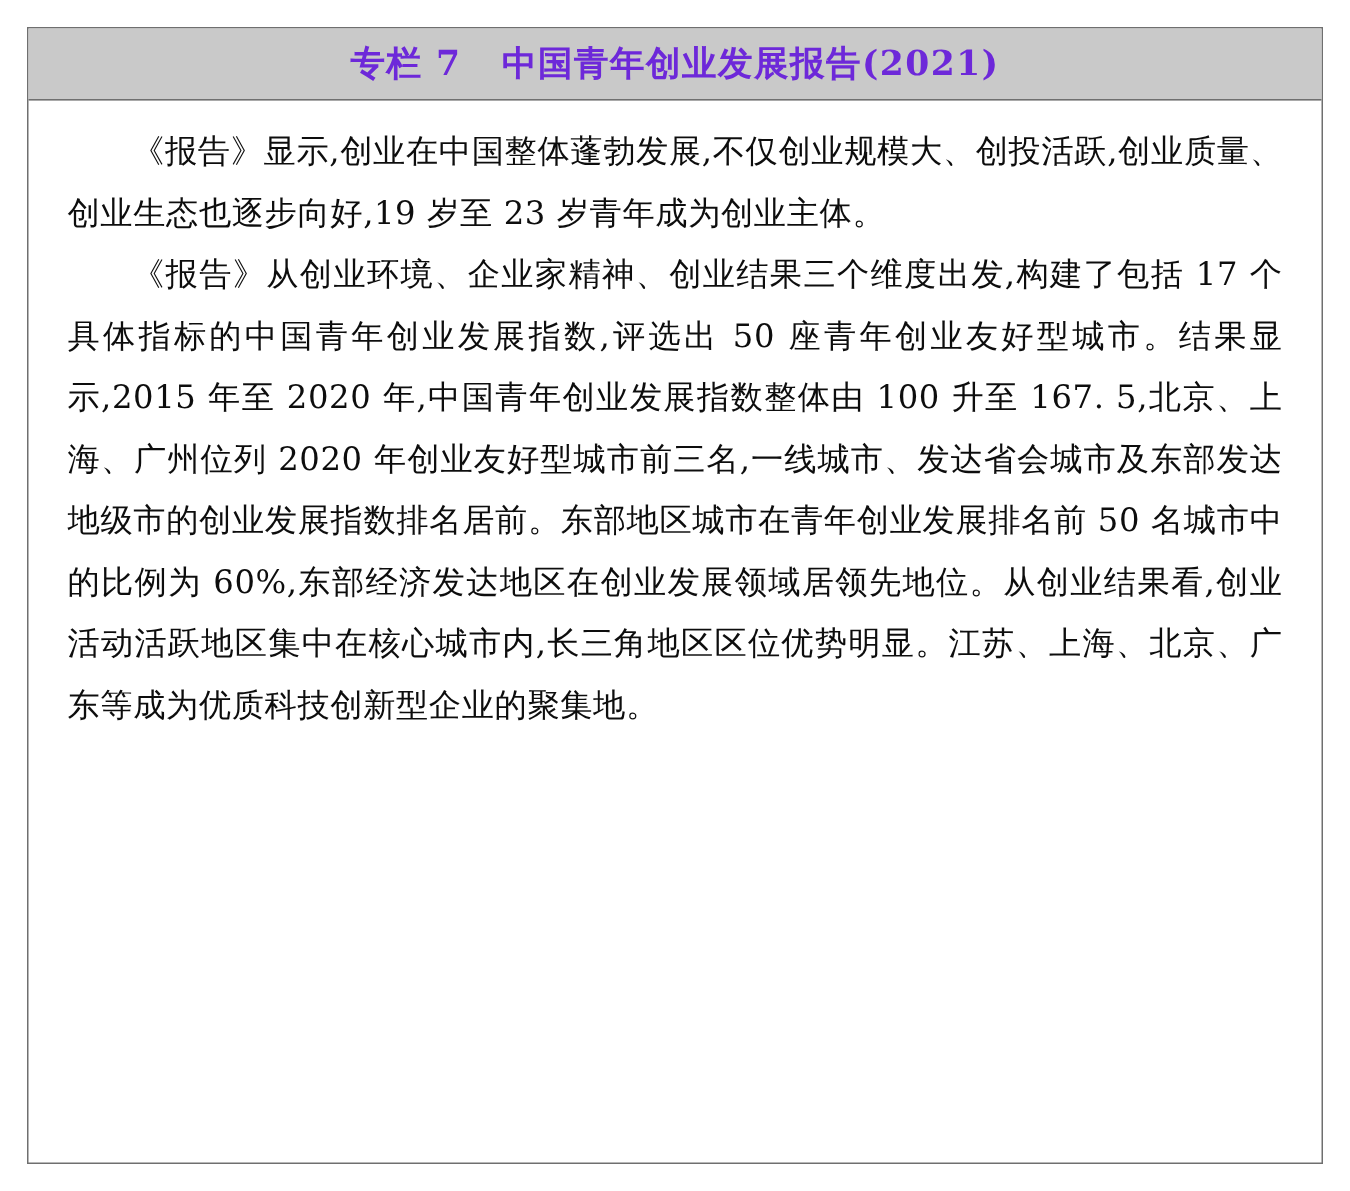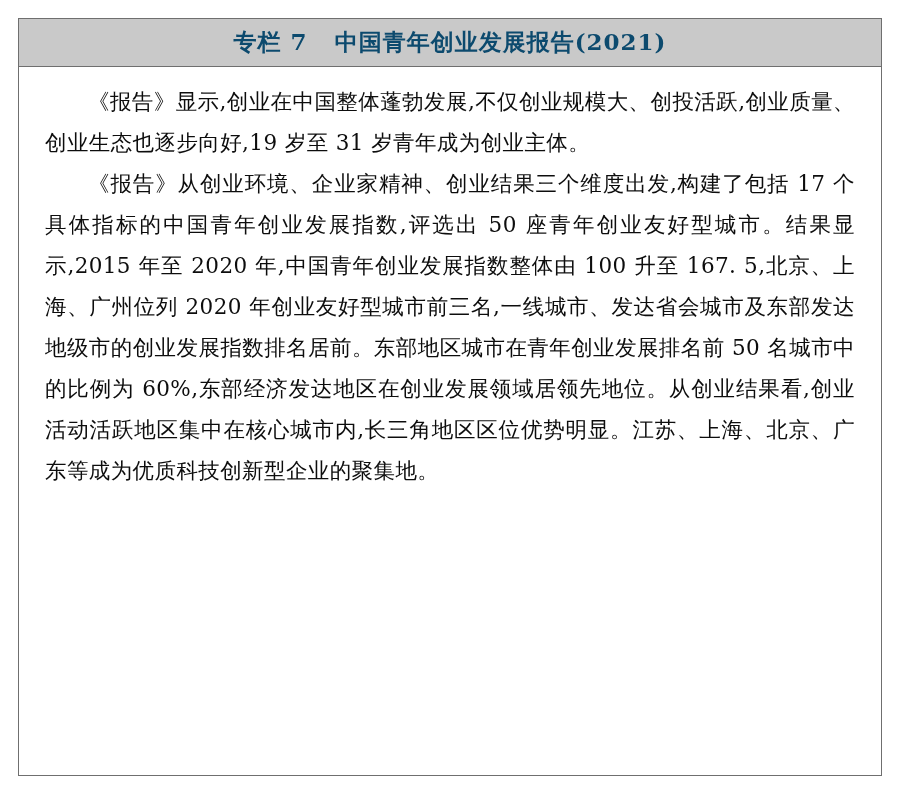--- a/index.html
+++ b/index.html
@@ -28,21 +28,21 @@
     border-bottom: 1px solid #6f6f6f;
     display: flex;
     align-items: center;
     justify-content: center;
     box-sizing: border-box;
   }
   .box-title {
     font-family: "DejaVu Serif", "Liberation Serif", serif;
     font-size: 23px;
     font-weight: bold;
-    color: #0c4a6e;
+    color: #6d28d9;
     letter-spacing: 1px;
     white-space: pre;
   }
   .box-body {
     padding: 14px 26px 10px 26px;
     box-sizing: border-box;
   }
   p.para {
     margin: 0;
     font-family: "DejaVu Serif", "Liberation Serif", serif;
@@ -56,16 +56,16 @@
   }
 </style>
 </head>
 <body>
 
 <div class="box">
   <div class="box-header">
     <div class="box-title">专栏 7   中国青年创业发展报告(2021)</div>
   </div>
   <div class="box-body">
-    <p class="para">《报告》显示,创业在中国整体蓬勃发展,不仅创业规模大、创投活跃,创业质量、创业生态也逐步向好,19 岁至 31 岁青年成为创业主体。</p>
+    <p class="para">《报告》显示,创业在中国整体蓬勃发展,不仅创业规模大、创投活跃,创业质量、创业生态也逐步向好,19 岁至 23 岁青年成为创业主体。</p>
     <p class="para">《报告》从创业环境、企业家精神、创业结果三个维度出发,构建了包括 17 个具体指标的中国青年创业发展指数,评选出 50 座青年创业友好型城市。结果显示,2015 年至 2020 年,中国青年创业发展指数整体由 100 升至 167. 5,北京、上海、广州位列 2020 年创业友好型城市前三名,一线城市、发达省会城市及东部发达地级市的创业发展指数排名居前。东部地区城市在青年创业发展排名前 50 名城市中的比例为 60%,东部经济发达地区在创业发展领域居领先地位。从创业结果看,创业活动活跃地区集中在核心城市内,长三角地区区位优势明显。江苏、上海、北京、广东等成为优质科技创新型企业的聚集地。</p>
   </div>
 </div>
 
 </body></html>

